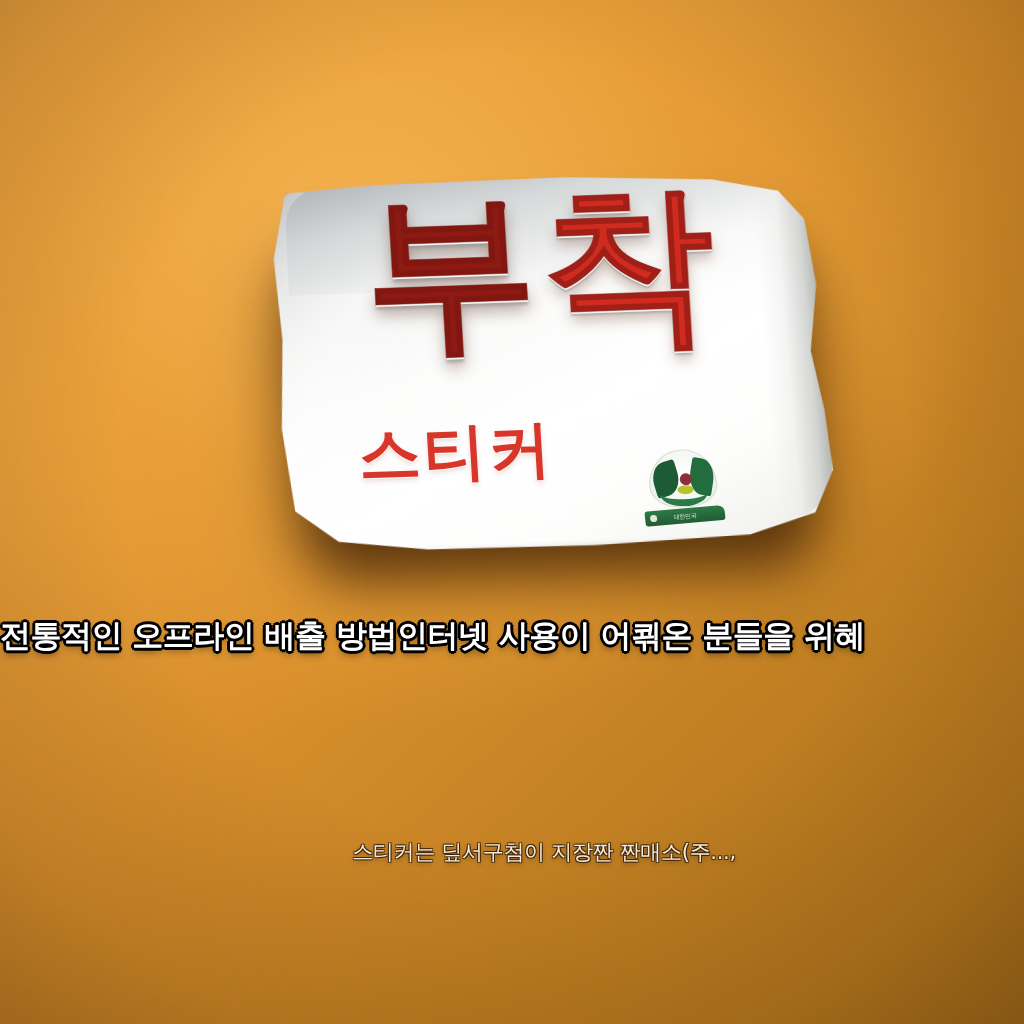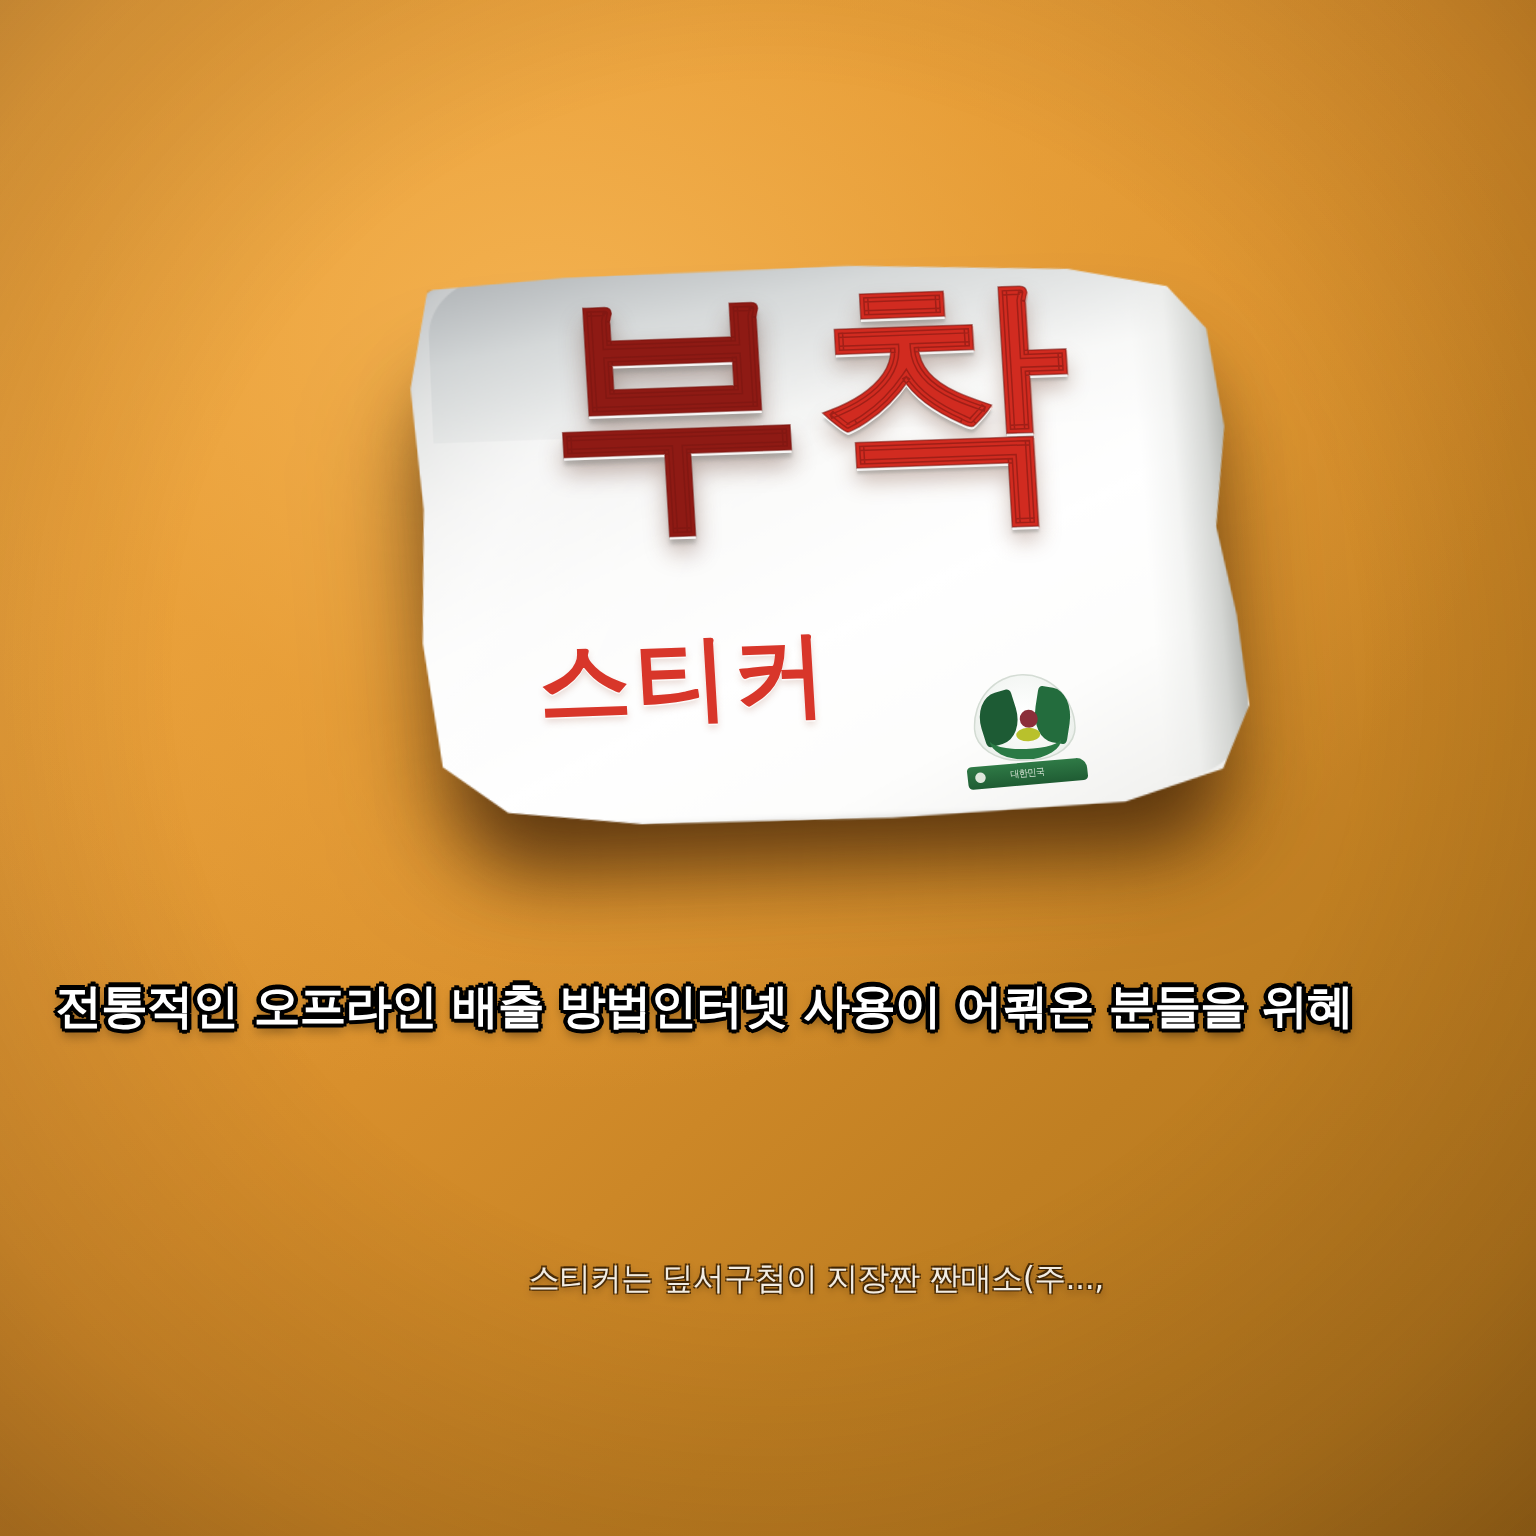--- a/index.html
+++ b/index.html
@@ -276,32 +276,30 @@
     background: #dfe7dc;
     border-radius: 50%;
   }
 
   
   #headline-caption {
     position: absolute;
     left: 0;
     top: 612px;
     width: 939px;
-    text-align: center;
     color: #ffffff;
     font-size: 31px;
     font-weight: 700;
     line-height: 47px;
     letter-spacing: -0.5px;
     text-shadow:
        -2px -2px 0 #000, 2px -2px 0 #000, -2px 2px 0 #000, 2px 2px 0 #000,
        -3px 0 0 #000, 3px 0 0 #000, 0 -3px 0 #000, 0 3px 0 #000,
        0 4px 7px rgba(0,0,0,0.55);
     white-space: nowrap;
-    margin-top: 36px;
   }
   #headline-caption .cap-line { display: block; }
 
   #sub-caption {
     position: absolute;
     left: 0;
     top: 838px;
     width: 1024px;
     text-align: center;
     color: #f2ece2;

